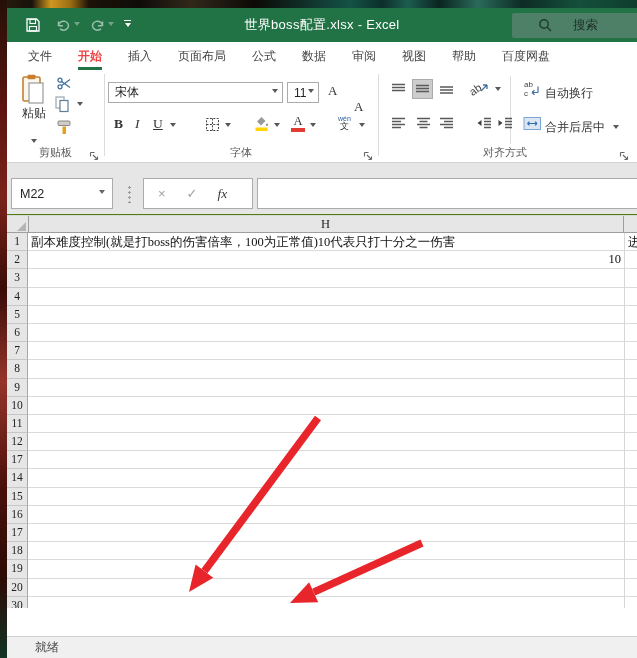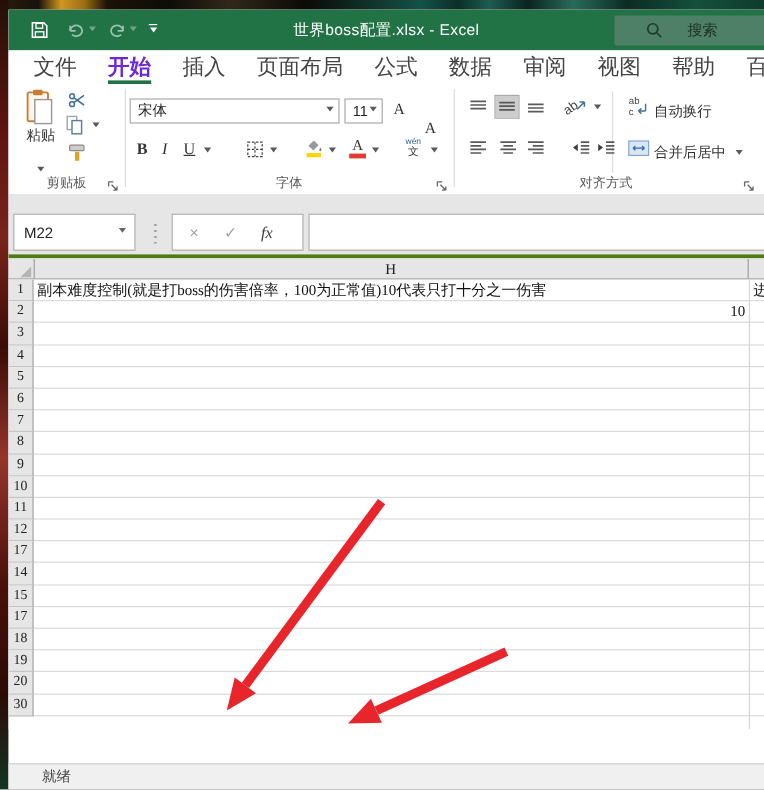--- a/index.html
+++ b/index.html
@@ -25,22 +25,22 @@
   .qat-more .tri{width:0;height:0;border:3.5px solid transparent;border-top:4px solid #fff;}
   .win-title{position:absolute;left:0;top:0;width:100%;height:34px;line-height:34px;text-align:center;
     color:#fff;font-size:13px;letter-spacing:.3px;}
   .searchbox{position:absolute;left:505px;top:5px;height:25px;width:135px;background:#4d8066;border-radius:2px;
     display:flex;align-items:center;color:#1c2f24;font-size:12.5px;}
   .searchbox svg{margin-left:26px;}
   .searchbox .lbl{margin-left:20px;}
 
   
   .ribbon-tabs{position:absolute;left:0;top:34px;width:630px;height:28px;background:#fff;display:flex;align-items:center;padding-left:8px;box-sizing:border-box;}
-  .rtab{padding:0 13px;font-size:18px;color:#444;line-height:28px;position:relative;white-space:nowrap;}
-  .rtab.active{font-weight:700;color:#6d28d9;}
+  .rtab{padding:0 13px;font-size:12px;color:#444;line-height:28px;position:relative;white-space:nowrap;}
+  .rtab.active{font-weight:700;color:#ef4444;}
   .rtab.active::after{content:"";position:absolute;left:13px;right:13px;bottom:0;height:3px;background:#217346;}
 
   
   .ribbon{position:absolute;left:0;top:62px;width:630px;height:93px;background:#fff;border-bottom:1px solid #d2d2d2;box-sizing:border-box;}
   .gsep{position:absolute;top:4px;bottom:6px;width:1px;background:#dcdcdc;}
   .grp-label{position:absolute;bottom:2px;font-size:11px;color:#5a5a5a;text-align:center;}
   .launcher{position:absolute;bottom:4px;width:11px;height:11px;}
   .icon-line{stroke:#595959;stroke-width:1.4;}
   .dd{display:inline-block;width:0;height:0;border:3px solid transparent;border-top:4px solid #595959;}
   .abs{position:absolute;}
@@ -52,21 +52,21 @@
   .b{font-weight:700;} .i{font-style:italic;} .u{text-decoration:underline;}
   .acolor{position:absolute;text-align:center;font-size:12.5px;color:#333;line-height:11px;font-family:"Liberation Serif","DejaVu Serif",serif;}
   .cbar{height:3.5px;width:14px;margin-top:1px;}
   .grow-caret{position:relative;font-size:13px;color:#333;font-family:"Liberation Serif","DejaVu Serif",serif;}
   .wen{position:absolute;display:flex;flex-direction:column;align-items:center;line-height:1;}
   .wen .top{font-size:7px;color:#2f5f9e;} .wen .bot{font-size:9px;color:#333;}
   .selbox{background:#cdcdcd;outline:1px solid #ababab;}
   .ribbon-txt{position:absolute;font-size:12px;color:#333;white-space:nowrap;}
 
   
-  .formula-row{position:absolute;left:0;top:155px;width:630px;height:52px;background:#e6e6e6;border-bottom:3px solid #4d7c0f;box-sizing:border-box;}
+  .formula-row{position:absolute;left:0;top:155px;width:630px;height:52px;background:#e6e6e6;border-bottom:1px solid #4d7c0f;box-sizing:border-box;}
   .namebox{position:absolute;left:4px;top:15px;width:102px;height:31px;background:#fff;border:1px solid #ababab;box-sizing:border-box;display:flex;align-items:center;}
   .namebox .txt{flex:1;padding-left:8px;font-size:12.5px;color:#222;}
   .namebox .dd{margin-right:7px;border-top-color:#666;}
   .vdots{position:absolute;left:121px;top:22px;width:3px;height:18px;
      background:radial-gradient(circle,#9a9a9a 1px,transparent 1.3px);background-size:3px 5px;background-repeat:repeat-y;}
   .fxbox{position:absolute;left:136px;top:15px;width:110px;height:31px;background:#fff;border:1px solid #ababab;box-sizing:border-box;display:flex;align-items:center;}
   .fxbox .x{margin-left:14px;color:#a0a0a0;font-size:13px;}
   .fxbox .ck{margin-left:21px;color:#a0a0a0;font-size:13px;}
   .fxbox .fx{margin-left:20px;color:#3b3b3b;font-size:13.5px;font-style:italic;font-family:"Liberation Serif","DejaVu Serif",serif;}
   .fbar{position:absolute;left:250px;top:15px;width:382px;height:31px;background:#fff;border:1px solid #ababab;box-sizing:border-box;}
@@ -401,20 +401,23 @@
         <div class="grow-row">
           <div class="rowno">17</div>
         </div>
         <div class="grow-row">
           <div class="rowno">14</div>
         </div>
         <div class="grow-row">
           <div class="rowno">15</div>
         </div>
         <div class="grow-row">
+          <div class="rowno">16</div>
+        </div>
+        <div class="grow-row">
           <div class="rowno">17</div>
         </div>
         <div class="grow-row">
           <div class="rowno">18</div>
         </div>
         <div class="grow-row">
           <div class="rowno">19</div>
         </div>
         <div class="grow-row">
           <div class="rowno">20</div>

